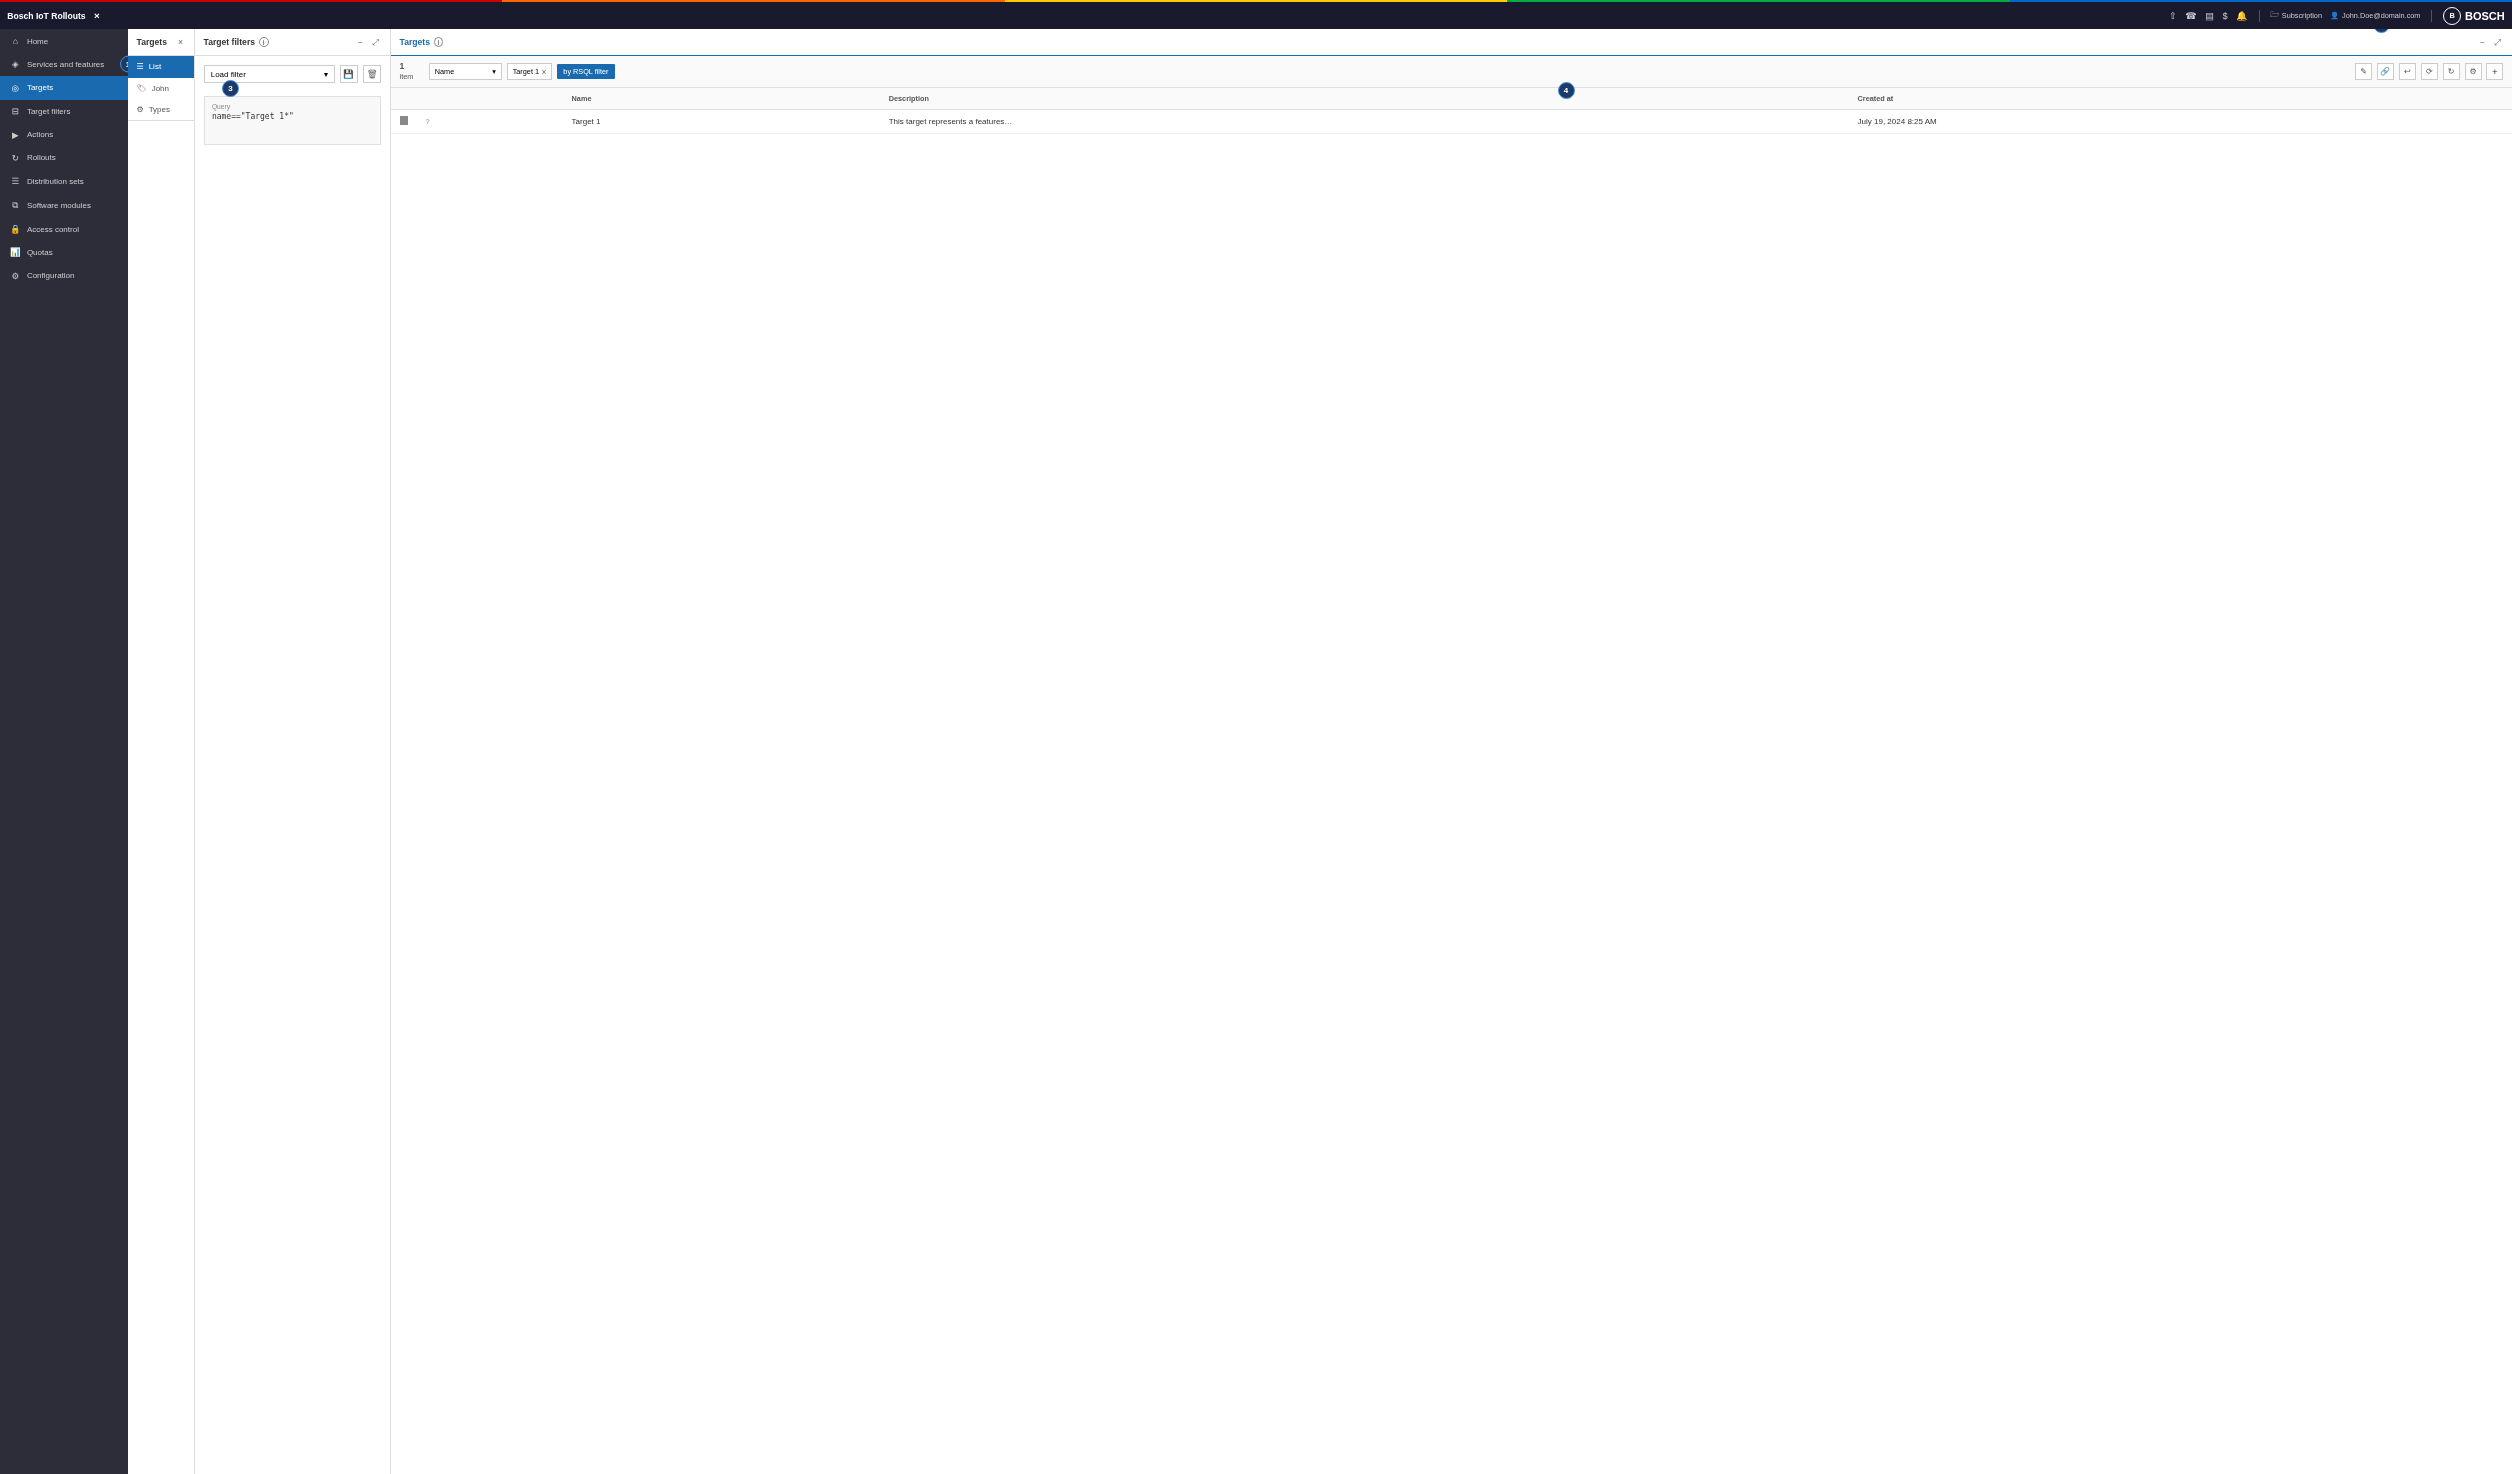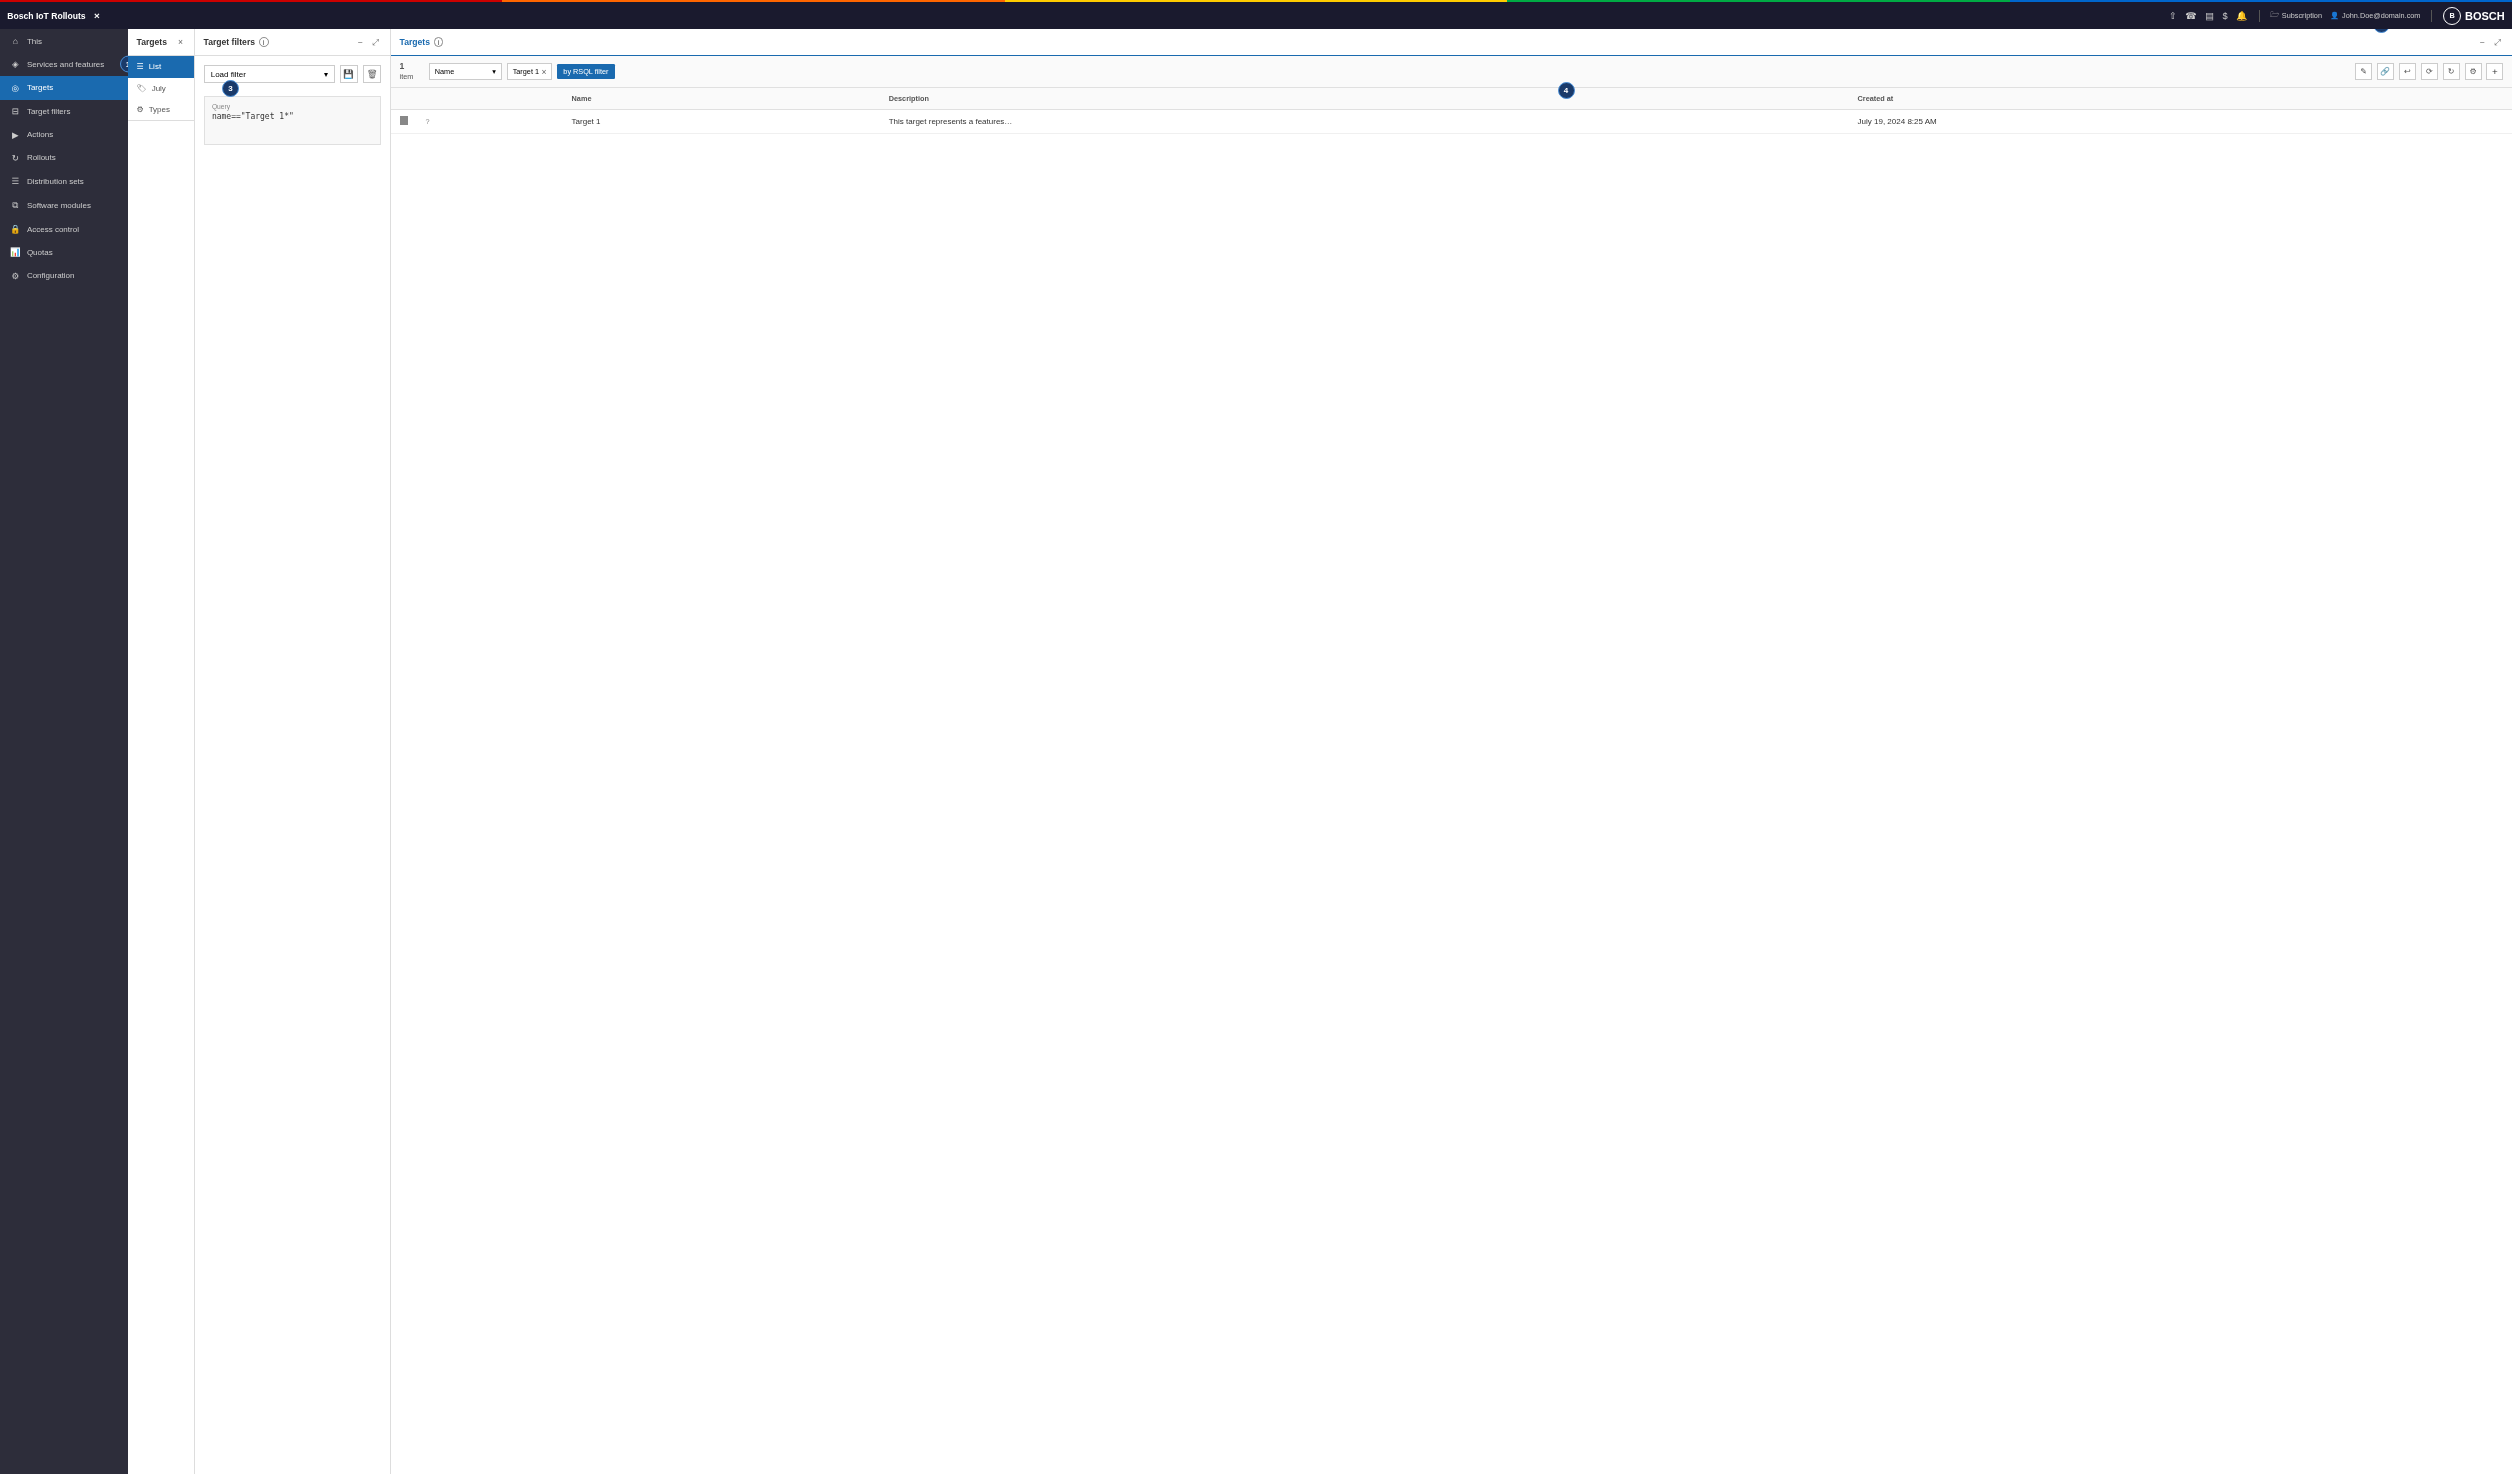--- a/index.html
+++ b/index.html
@@ -445,21 +445,21 @@
       <span>BOSCH</span>
     </div>
   </div>
 </div>
 
 <div class="main-layout">
 
   <div class="sidebar">
     <div class="sidebar-item">
       <span class="sidebar-icon">⌂</span>
-      <span>This</span>
+      <span>Home</span>
     </div>
     <div class="sidebar-item" style="position:relative;">
       <span class="sidebar-icon">◈</span>
       <span>Services and features</span>
 
       <div class="annotation-bubble" style="right:-8.6px; top:50%; transform:translateY(-50%);">1</div>
     </div>
     <div class="sidebar-item active">
       <span class="sidebar-icon">◎</span>
       <span>Targets</span>
@@ -509,21 +509,21 @@
         <button class="panel-icon-btn">×</button>
       </div>
 
       <div class="sub-nav">
         <div class="sub-nav-item active">
           <span class="sub-nav-icon">☰</span>
           <span>List</span>
         </div>
         <div class="sub-nav-item">
           <span class="sub-nav-icon">🏷</span>
-          <span>July</span>
+          <span>John</span>
         </div>
         <div class="sub-nav-item">
           <span class="sub-nav-icon">⚙</span>
           <span>Types</span>
         </div>
       </div>
     </div>
 
     <div class="panel target-filters-panel">
       <div class="panel-header">

